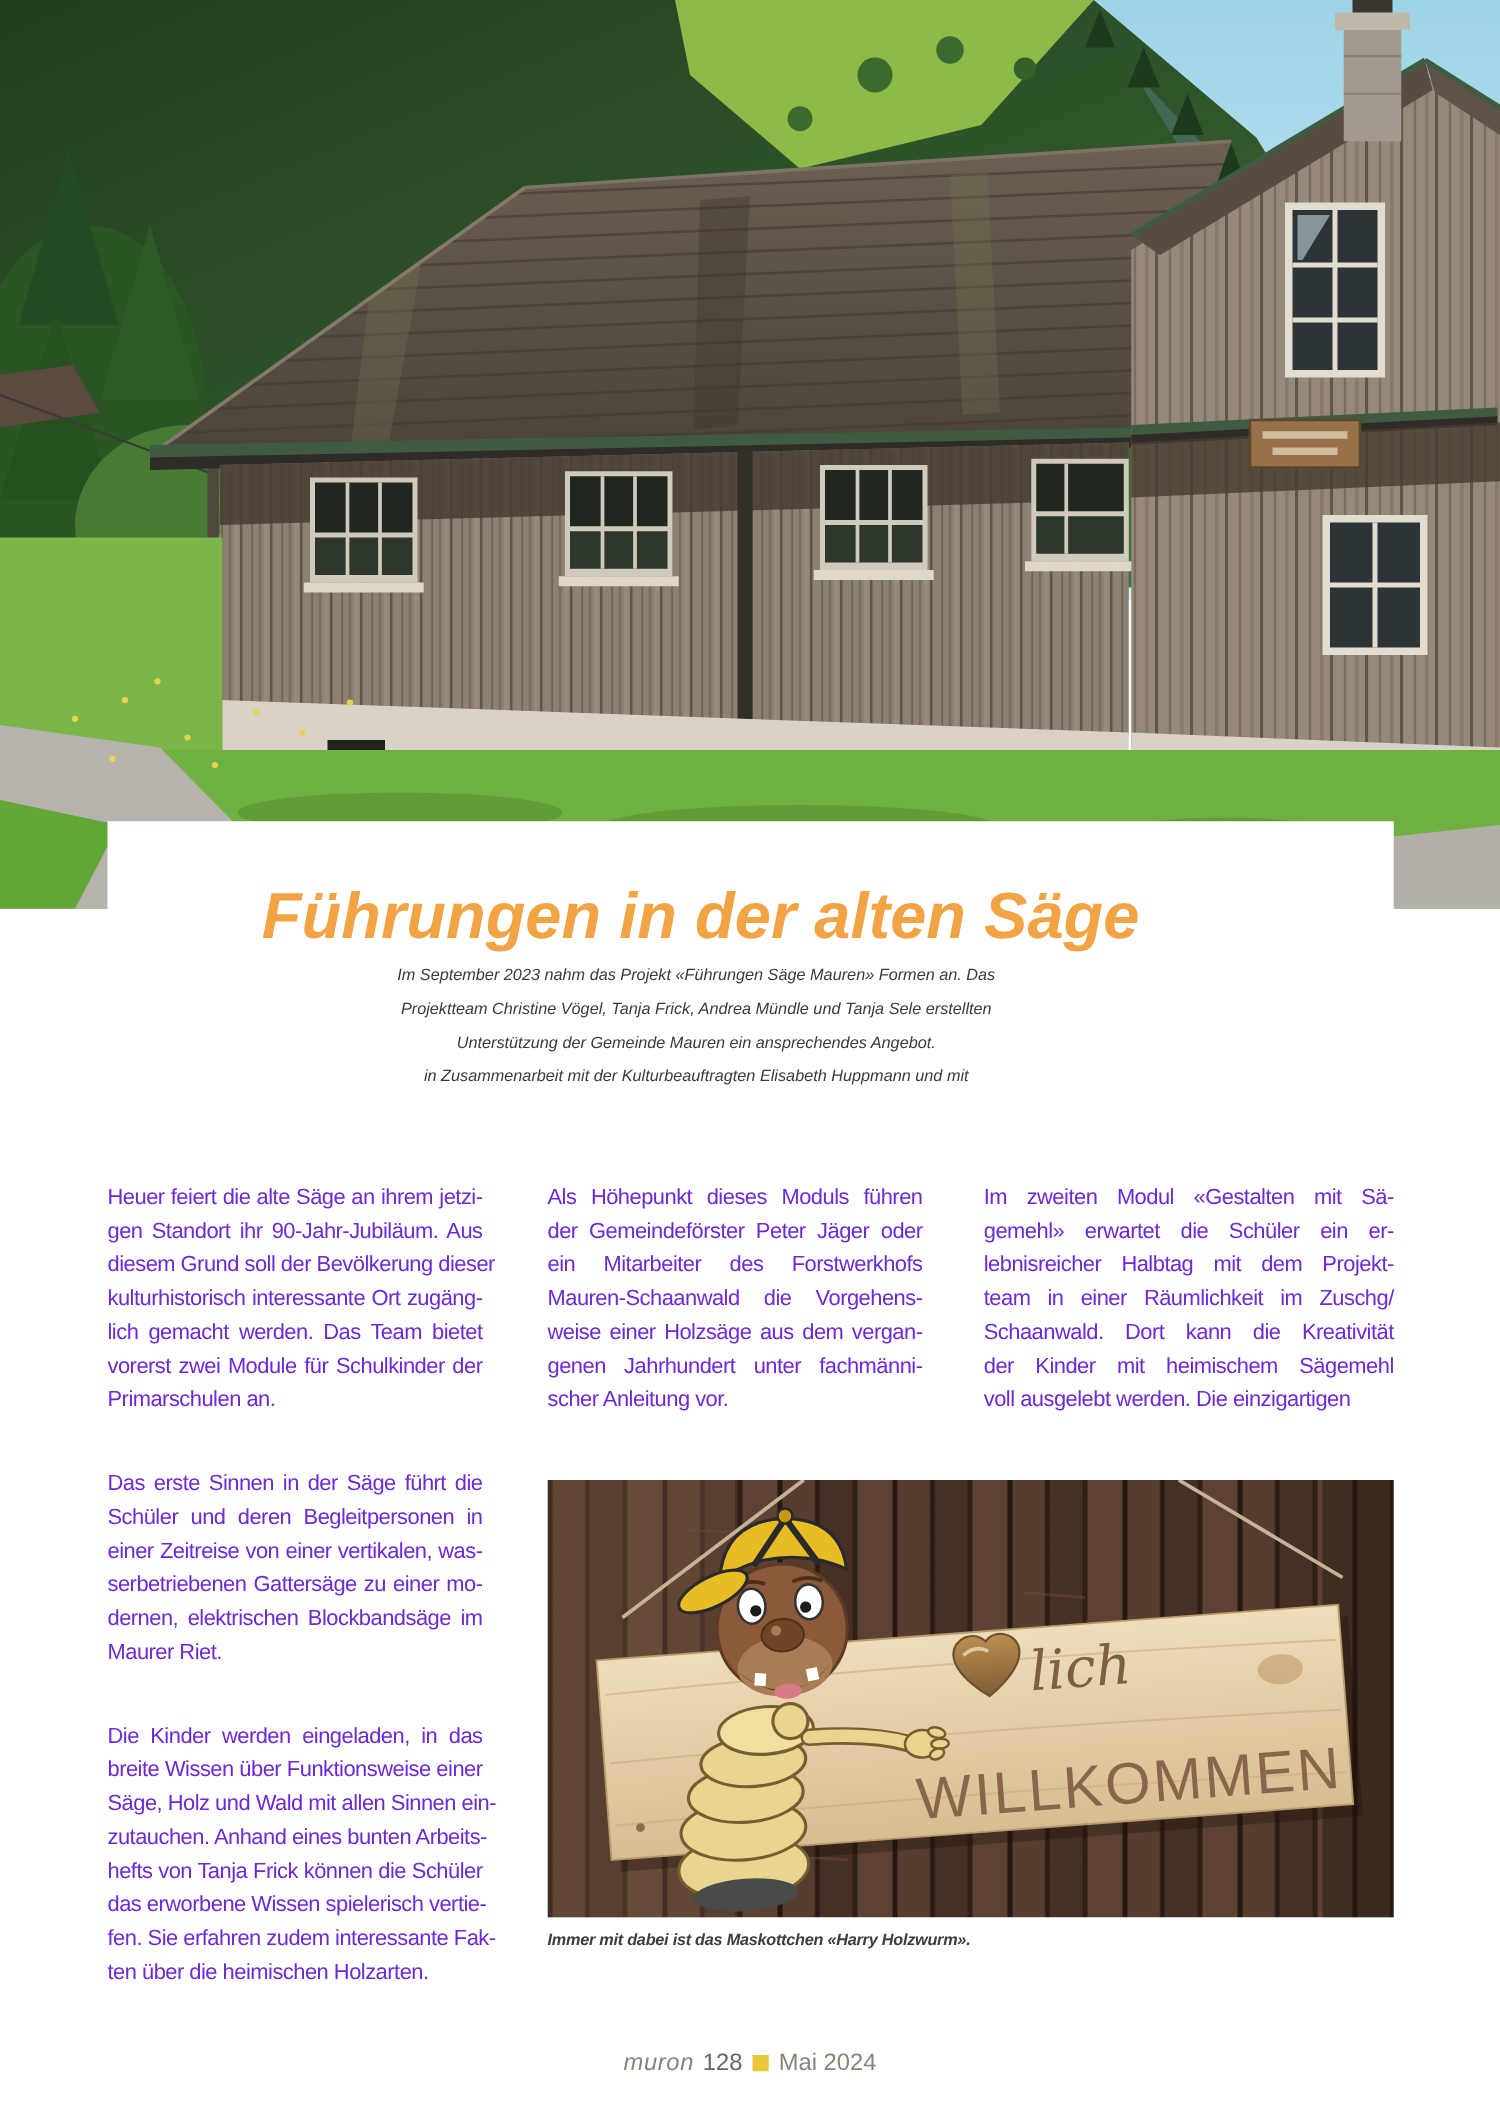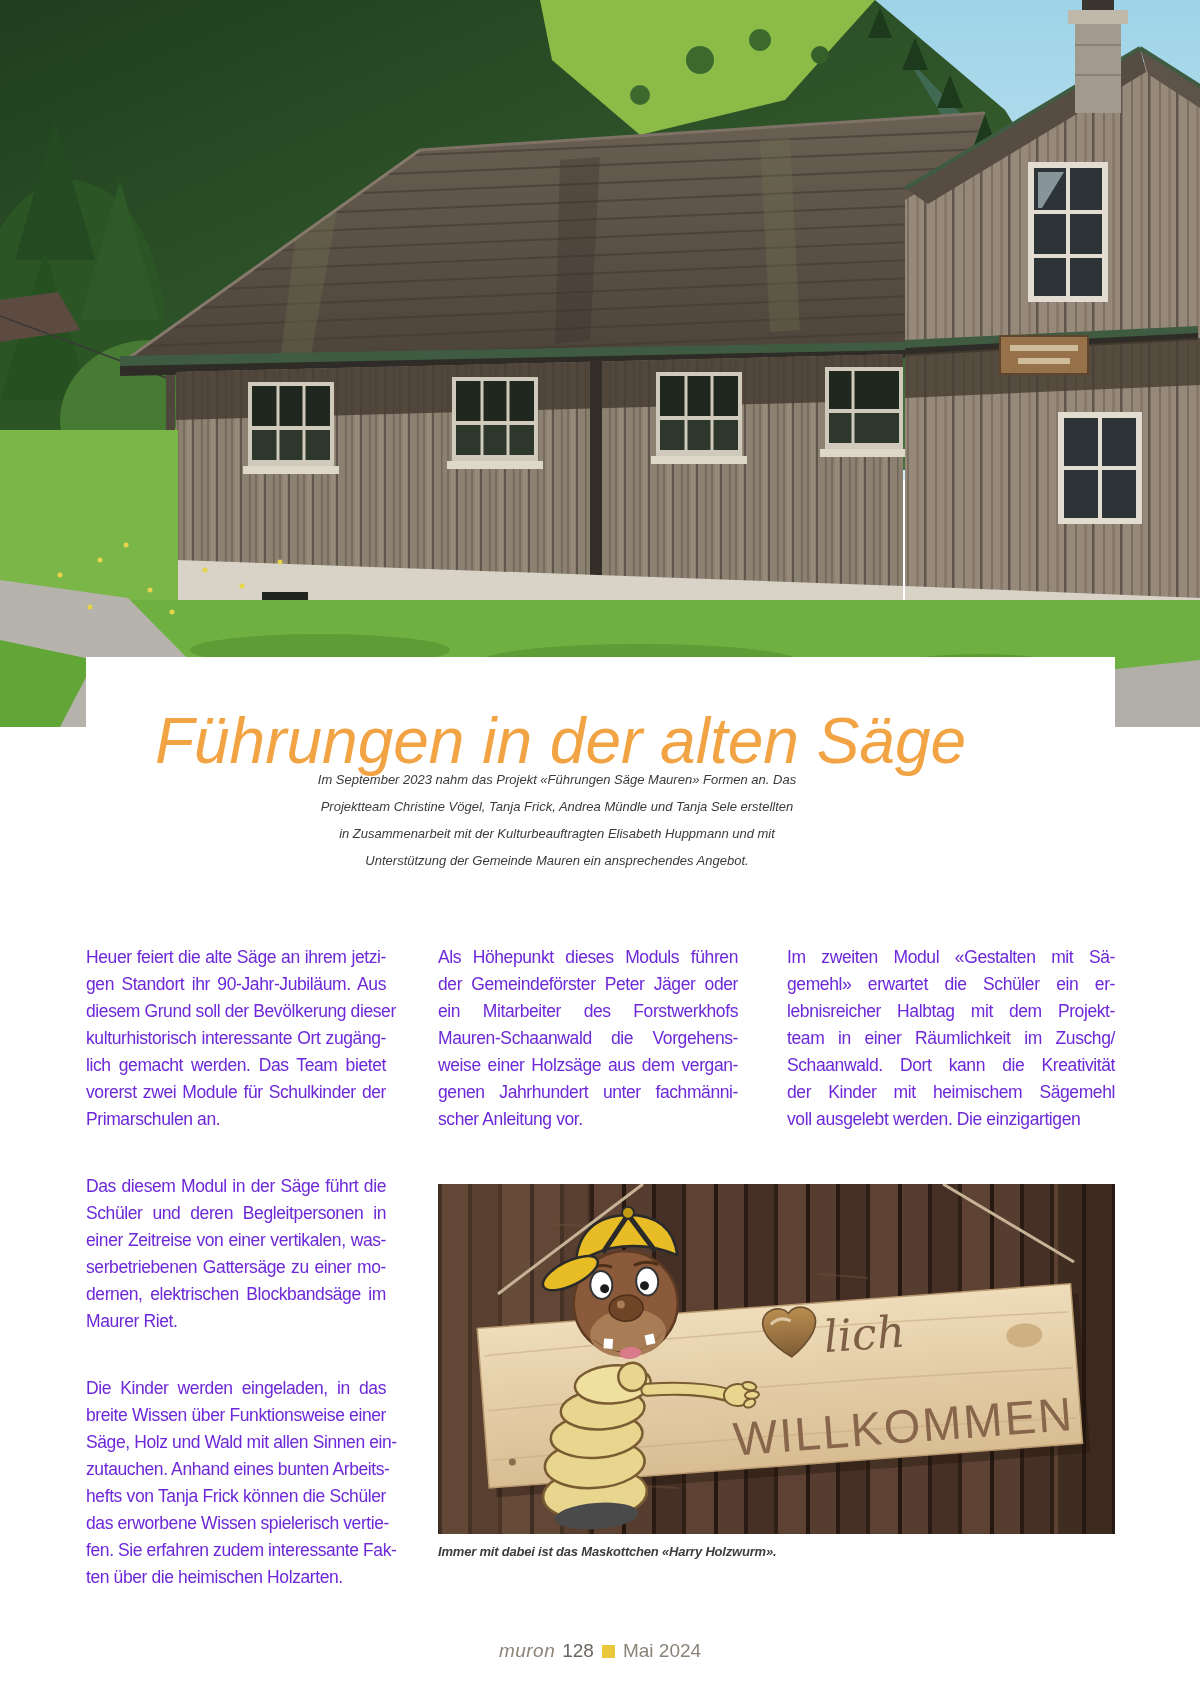--- a/index.html
+++ b/index.html
@@ -6,22 +6,22 @@
   body{
     width:1200px;height:1697px;position:relative;overflow:hidden;
     font-family:"Liberation Sans",sans-serif;color:#4b4b4b;
   }
   
   .hero{position:absolute;top:0;left:0;width:1200px;height:727px;}
   .hero svg{display:block;}
   .title-card{position:absolute;left:86px;top:657px;width:1029px;height:72px;background:#ffffff;}
   .page-title{
     position:absolute;top:668px;left:86px;width:1029px;z-index:3;
-    text-align:center;font-style:italic;font-weight:400;
-    font-size:64px;line-height:60px;color:#F2A444;
+    text-align:center;font-style:italic;font-weight:700;
+    font-size:52px;line-height:60px;color:#F2A444;
     transform:translateX(-40px);letter-spacing:0px;
   }
   
   .intro{
     position:absolute;top:766px;left:200px;width:714px;z-index:3;
     font-style:italic;font-size:13px;line-height:27px;color:#3a3a3a;
     text-align:center;
   }
   
   .columns{position:absolute;top:944px;left:86px;width:1029px;height:600px;}
@@ -274,37 +274,37 @@
 </svg>
 </div>
 
 <div class="title-card"></div>
 
 <h1 class="page-title" style="color: rgb(242, 164, 68);">Führungen in der alten Säge</h1>
 
 <div class="intro">
     <div class="intro-line">Im September 2023 nahm das Projekt «Führungen Säge Mauren» Formen an. Das</div>
     <div class="intro-line">Projektteam Christine Vögel, Tanja Frick, Andrea Mündle und Tanja Sele erstellten</div>
+    <div class="intro-line">Unterstützung der Gemeinde Mauren ein ansprechendes Angebot.</div>
     <div class="intro-line">in Zusammenarbeit mit der Kulturbeauftragten Elisabeth Huppmann und mit</div>
-    <div class="intro-line">Unterstützung der Gemeinde Mauren ein ansprechendes Angebot.</div>
   </div>
 
 <div class="columns">
   <div class="col col-1">
       <div class="para">
         <div class="line">Heuer feiert die alte Säge an ihrem jetzi-</div>
         <div class="line">gen Standort ihr 90-Jahr-Jubiläum. Aus</div>
         <div class="line">diesem Grund soll der Bevölkerung dieser</div>
         <div class="line">kulturhistorisch interessante Ort zugäng-</div>
         <div class="line">lich gemacht werden. Das Team bietet</div>
         <div class="line">vorerst zwei Module für Schulkinder der</div>
         <div class="line last">Primarschulen an.</div>
       </div>
       <div class="para">
-        <div class="line">Das diesem Modul in der Säge führt die</div>
+        <div class="line">Das erste Sinnen in der Säge führt die</div>
         <div class="line">Schüler und deren Begleitpersonen in</div>
         <div class="line">einer Zeitreise von einer vertikalen, was-</div>
         <div class="line">serbetriebenen Gattersäge zu einer mo-</div>
         <div class="line">dernen, elektrischen Blockbandsäge im</div>
         <div class="line last">Maurer Riet.</div>
       </div>
       <div class="para">
         <div class="line">Die Kinder werden eingeladen, in das</div>
         <div class="line">breite Wissen über Funktionsweise einer</div>
         <div class="line">Säge, Holz und Wald mit allen Sinnen ein-</div>

